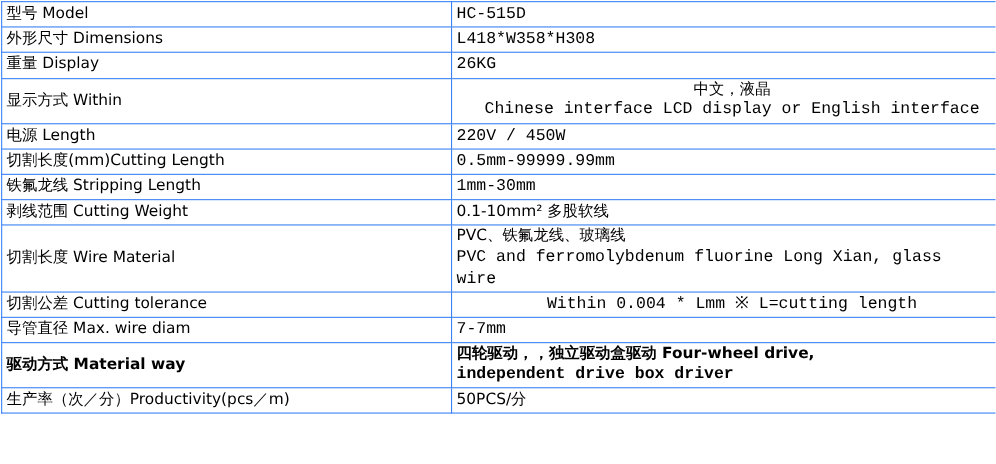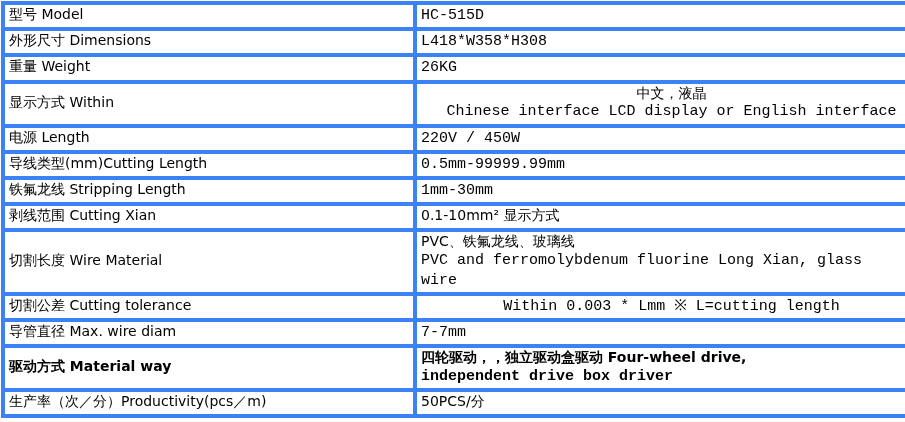--- a/index.html
+++ b/index.html
@@ -20,21 +20,21 @@
     box-sizing: border-box;
     padding: 0;
   }
   table.spec-table {
     border-collapse: collapse;
     width: 903px;
     margin: 1px 0 0 1px;
     table-layout: fixed;
   }
   table.spec-table td {
-    border: 4px solid #3b82f6;
+    border: 1px solid #3b82f6;
     padding: 1px 4px 2px 4px;
     font-size: 15px;
     line-height: 1.28;
     vertical-align: middle;
     font-family: "Liberation Mono", monospace;
     letter-spacing: 0px;
     word-wrap: break-word;
     margin-left: 48px;
   }
   td.label-cell {
@@ -70,64 +70,64 @@
         <td class="label-cell"><span class="cjk">型号 Model</span></td>
         <td class="value-cell"><span>HC-515D</span></td>
       </tr>
 
       <tr>
         <td class="label-cell"><span class="cjk">外形尺寸 Dimensions</span></td>
         <td class="value-cell"><span>L418*W358*H308</span></td>
       </tr>
 
       <tr>
-        <td class="label-cell"><span class="cjk">重量 Weight</span></td>
+        <td class="label-cell"><span class="cjk">重量 Display</span></td>
         <td class="value-cell"><span>26KG</span></td>
       </tr>
 
       <tr>
         <td class="label-cell"><span class="cjk">显示方式 Within</span></td>
         <td class="value-cell centered">
           <span class="line cjk">中文，液晶</span>
           <span class="line">Chinese interface LCD display or English interface</span>
         </td>
       </tr>
 
       <tr>
         <td class="label-cell"><span class="cjk">电源 Length</span></td>
         <td class="value-cell"><span>220V / 450W</span></td>
       </tr>
 
       <tr>
-        <td class="label-cell"><span class="cjk">导线类型(mm)Cutting Length</span></td>
+        <td class="label-cell"><span class="cjk">切割长度(mm)Cutting Length</span></td>
         <td class="value-cell"><span>0.5mm-99999.99mm</span></td>
       </tr>
 
       <tr>
         <td class="label-cell"><span class="cjk">铁氟龙线 Stripping Length</span></td>
         <td class="value-cell"><span>1mm-30mm</span></td>
       </tr>
 
       <tr>
-        <td class="label-cell"><span class="cjk">剥线范围 Cutting Xian</span></td>
-        <td class="value-cell"><span class="cjk">0.1-10mm² 显示方式</span></td>
+        <td class="label-cell"><span class="cjk">剥线范围 Cutting Weight</span></td>
+        <td class="value-cell"><span class="cjk">0.1-10mm² 多股软线</span></td>
       </tr>
 
       <tr>
         <td class="label-cell"><span class="cjk">切割长度 Wire Material</span></td>
         <td class="value-cell">
           <span class="line cjk">PVC、铁氟龙线、玻璃线</span>
           <span class="line">PVC and ferromolybdenum fluorine Long Xian, glass</span>
           <span class="line">wire</span>
         </td>
       </tr>
 
       <tr>
         <td class="label-cell"><span class="cjk">切割公差 Cutting tolerance</span></td>
-        <td class="value-cell centered"><span>Within 0.003 * Lmm ※ L=cutting length</span></td>
+        <td class="value-cell centered"><span>Within 0.004 * Lmm ※ L=cutting length</span></td>
       </tr>
 
       <tr>
         <td class="label-cell"><span class="cjk">导管直径 Max. wire diam</span></td>
         <td class="value-cell"><span>7-7mm</span></td>
       </tr>
 
       <tr class="bold-row">
         <td class="label-cell"><span class="cjk">驱动方式 Material way</span></td>
         <td class="value-cell">

